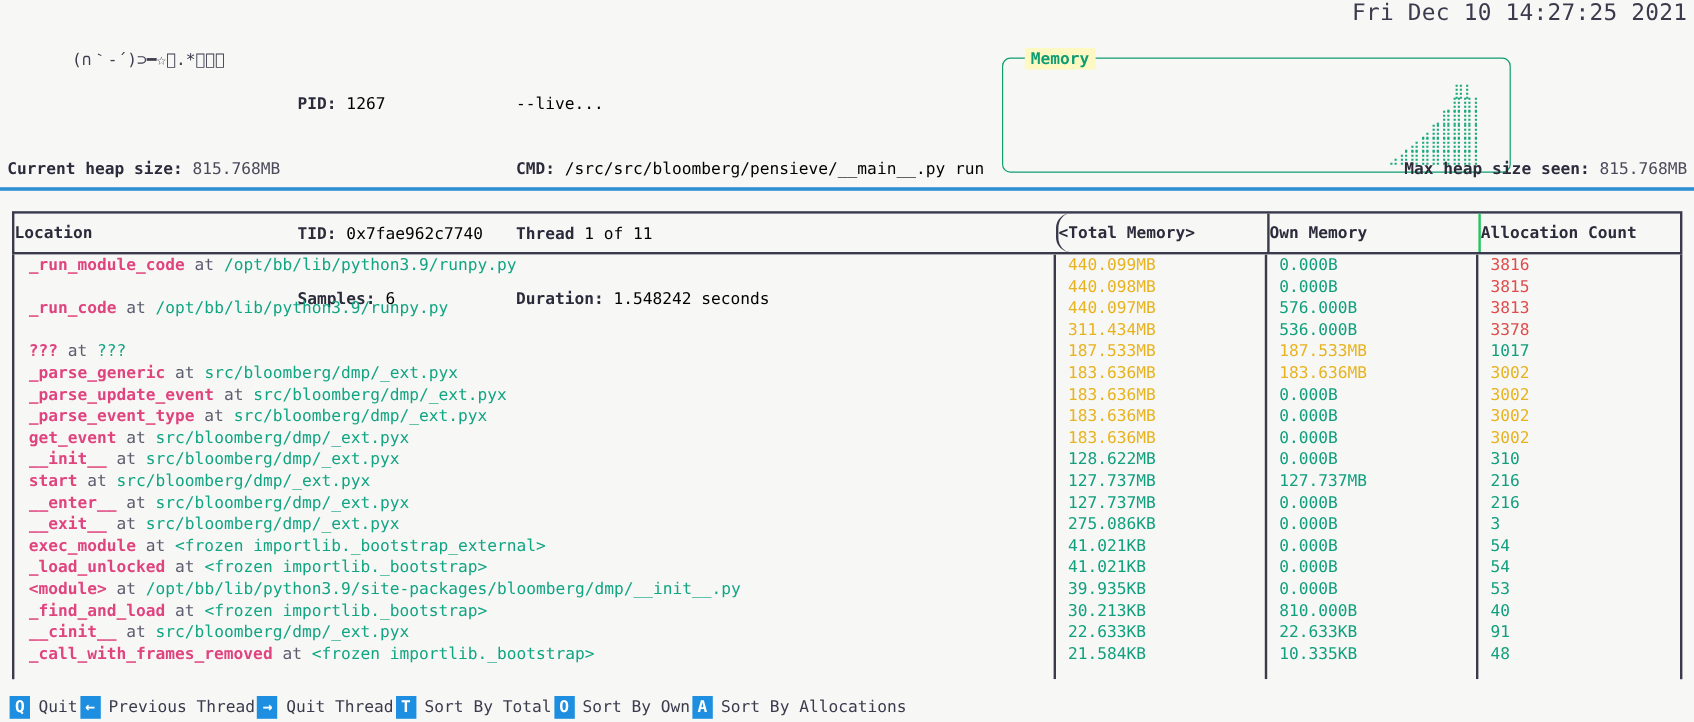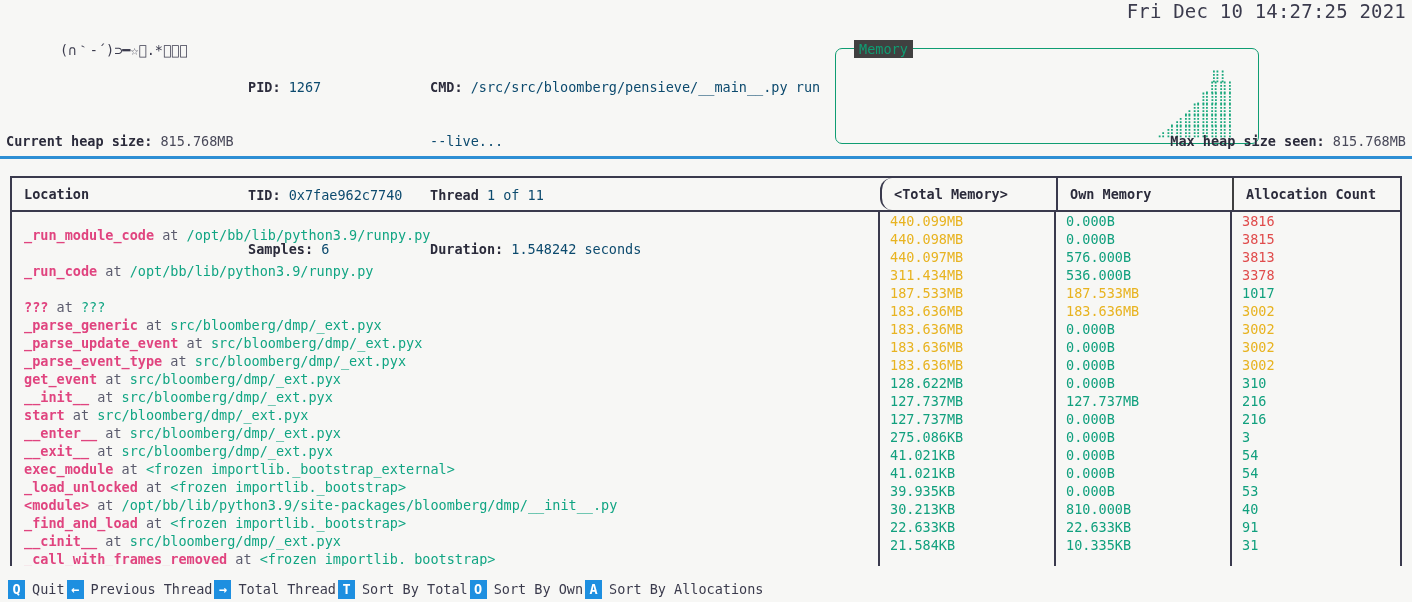--- a/index.html
+++ b/index.html
@@ -52,42 +52,42 @@
   }
   .meta-col2 {
     position: absolute;
     left: 430px;
     top: 16px;
     white-space: pre;
   }
   .meta-row { height: 18px; white-space: pre; }
   .meta-gap { height: 18px; }
   .mk { font-weight: bold; color: #2b2b3b; }
-  .mv { color: #0c4a6e; }
+  .mv { color: #000000; }
 
   
   .memwidget {
     position: absolute;
     left: 835px;
     top: 22px;
     width: 424px;
     height: 96px;
     border: 1px solid #0f9d72;
     border-radius: 7px;
     box-sizing: border-box;
   }
   .memwidget-title {
     position: absolute;
     top: -9px;
     left: 18px;
-    background: #404040;
+    background: #fef9c3;
     padding: 0 5px;
     color: #0f9d72;
     font-size: 13.5px;
-    font-weight: normal;
+    font-weight: bold;
   }
   .mem-plot {
     position: absolute;
     right: 22px;
     bottom: 6px;
     color: #1aa87d;
     font-size: 12px;
     line-height: 11px;
     letter-spacing: 0px;
     white-space: pre;
@@ -129,30 +129,29 @@
     position: relative;
     height: 36px;
     border: 2px solid #3a3a4d;
     box-sizing: border-box;
     display: flex;
   }
   .th {
     display: flex;
     align-items: center;
     box-sizing: border-box;
-    padding-left: 12px;
     font-weight: bold;
     color: #2b2b3b;
     font-size: 13.5px;
     height: 100%;
   }
   .th.c0 { width: 868px; }
   .th.c1 { width: 176px; border-left: 2px solid #3a3a4d; border-radius: 12px; }
   .th.c2 { width: 176px; border-left: 2px solid #3a3a4d; }
-  .th.c3 { flex: 1;      border-left: 2px solid #404040; }
+  .th.c3 { flex: 1;      border-left: 2px solid #22c55e; }
 
   .tbody {
     position: relative;
     height: 354px;
     overflow: hidden;
     border-left: 2px solid #3a3a4d;
     border-right: 2px solid #3a3a4d;
     box-sizing: border-box;
   }
   
@@ -174,21 +173,21 @@
   }
   .cell {
     position: absolute;
     top: 0;
     height: 18px;
     white-space: pre;
     overflow: hidden;
     font-size: 13.5px;
     line-height: 18px;
   }
-  .cell.loc   { left: 12px;   width: 848px; margin-top: 14px; }
+  .cell.loc   { left: 12px;   width: 848px; }
   .cell.total { left: 878px;  width: 164px; }
   .cell.own   { left: 1054px; width: 164px; }
   .cell.count { left: 1230px; width: 160px; }
 
   .fn   { color: #e0447f; font-weight: bold; }
   .at   { color: #5c5c6e; }
   .path { color: #11a583; }
 
   .v-red    { color: #e04c4c; }
   .v-yellow { color: #e8b320; }
@@ -236,22 +235,22 @@
   <div class="mascot">(∩｀-´)⊃━☆ﾟ.*･｡ﾟ</div>
 
   <div class="meta-col1">
     <div class="meta-row"><span class="mk">PID:</span><span class="mv"> 1267</span></div>
     <div class="meta-gap"></div>
     <div class="meta-row"><span class="mk">TID:</span><span class="mv"> 0x7fae962c7740</span></div>
     <div class="meta-row"><span class="mk">Samples:</span><span class="mv"> 6</span></div>
   </div>
 
   <div class="meta-col2">
+    <div class="meta-row"><span class="mv">--live...</span></div>
     <div class="meta-row"><span class="mk">CMD:</span><span class="mv"> /src/src/bloomberg/pensieve/__main__.py run</span></div>
-    <div class="meta-row"><span class="mv">--live...</span></div>
     <div class="meta-row"><span class="mk">Thread</span><span class="mv"> 1 of 11</span></div>
     <div class="meta-row"><span class="mk">Duration:</span><span class="mv"> 1.548242 seconds</span></div>
   </div>
 
   <div class="memwidget">
     <div class="memwidget-title">Memory</div>
     <div class="mem-plot">       ⣿⡇ 
       ⢀⣿⣿⡇
     ⢀⣿⣿⣿⡇
    ⣠⣿⣿⣿⣿⡇
@@ -290,30 +289,30 @@
       <div class="row"><div class="cell loc"><span class="fn">get_event</span><span class="at"> at </span><span class="path">src/bloomberg/dmp/_ext.pyx</span></div><div class="cell total v-yellow">183.636MB</div><div class="cell own v-green">0.000B</div><div class="cell count v-yellow">3002</div></div>
       <div class="row"><div class="cell loc"><span class="fn">__init__</span><span class="at"> at </span><span class="path">src/bloomberg/dmp/_ext.pyx</span></div><div class="cell total v-green">128.622MB</div><div class="cell own v-green">0.000B</div><div class="cell count v-green">310</div></div>
       <div class="row"><div class="cell loc"><span class="fn">start</span><span class="at"> at </span><span class="path">src/bloomberg/dmp/_ext.pyx</span></div><div class="cell total v-green">127.737MB</div><div class="cell own v-green">127.737MB</div><div class="cell count v-green">216</div></div>
       <div class="row"><div class="cell loc"><span class="fn">__enter__</span><span class="at"> at </span><span class="path">src/bloomberg/dmp/_ext.pyx</span></div><div class="cell total v-green">127.737MB</div><div class="cell own v-green">0.000B</div><div class="cell count v-green">216</div></div>
       <div class="row"><div class="cell loc"><span class="fn">__exit__</span><span class="at"> at </span><span class="path">src/bloomberg/dmp/_ext.pyx</span></div><div class="cell total v-green">275.086KB</div><div class="cell own v-green">0.000B</div><div class="cell count v-green">3</div></div>
       <div class="row"><div class="cell loc"><span class="fn">exec_module</span><span class="at"> at </span><span class="path">&lt;frozen importlib._bootstrap_external&gt;</span></div><div class="cell total v-green">41.021KB</div><div class="cell own v-green">0.000B</div><div class="cell count v-green">54</div></div>
       <div class="row"><div class="cell loc"><span class="fn">_load_unlocked</span><span class="at"> at </span><span class="path">&lt;frozen importlib._bootstrap&gt;</span></div><div class="cell total v-green">41.021KB</div><div class="cell own v-green">0.000B</div><div class="cell count v-green">54</div></div>
       <div class="row"><div class="cell loc"><span class="fn">&lt;module&gt;</span><span class="at"> at </span><span class="path">/opt/bb/lib/python3.9/site-packages/bloomberg/dmp/__init__.py</span></div><div class="cell total v-green">39.935KB</div><div class="cell own v-green">0.000B</div><div class="cell count v-green">53</div></div>
       <div class="row"><div class="cell loc"><span class="fn">_find_and_load</span><span class="at"> at </span><span class="path">&lt;frozen importlib._bootstrap&gt;</span></div><div class="cell total v-green">30.213KB</div><div class="cell own v-green">810.000B</div><div class="cell count v-green">40</div></div>
       <div class="row"><div class="cell loc"><span class="fn">__cinit__</span><span class="at"> at </span><span class="path">src/bloomberg/dmp/_ext.pyx</span></div><div class="cell total v-green">22.633KB</div><div class="cell own v-green">22.633KB</div><div class="cell count v-green">91</div></div>
-      <div class="row"><div class="cell loc"><span class="fn">_call_with_frames_removed</span><span class="at"> at </span><span class="path">&lt;frozen importlib._bootstrap&gt;</span></div><div class="cell total v-green">21.584KB</div><div class="cell own v-green">10.335KB</div><div class="cell count v-green">31</div></div>
+      <div class="row"><div class="cell loc"><span class="fn">_call_with_frames_removed</span><span class="at"> at </span><span class="path">&lt;frozen importlib._bootstrap&gt;</span></div><div class="cell total v-green">21.584KB</div><div class="cell own v-green">10.335KB</div><div class="cell count v-green">48</div></div>
     </div>
 </div>
 
 <div class="footer">
     <span class="fkey">Q</span>
     <span class="flabel">Quit</span>
     <span class="fkey">←</span>
     <span class="flabel">Previous Thread</span>
     <span class="fkey">→</span>
-    <span class="flabel">Total Thread</span>
+    <span class="flabel">Quit Thread</span>
     <span class="fkey">T</span>
     <span class="flabel">Sort By Total</span>
     <span class="fkey">O</span>
     <span class="flabel">Sort By Own</span>
     <span class="fkey">A</span>
     <span class="flabel">Sort By Allocations</span>
   </div>
 
 </body></html>

